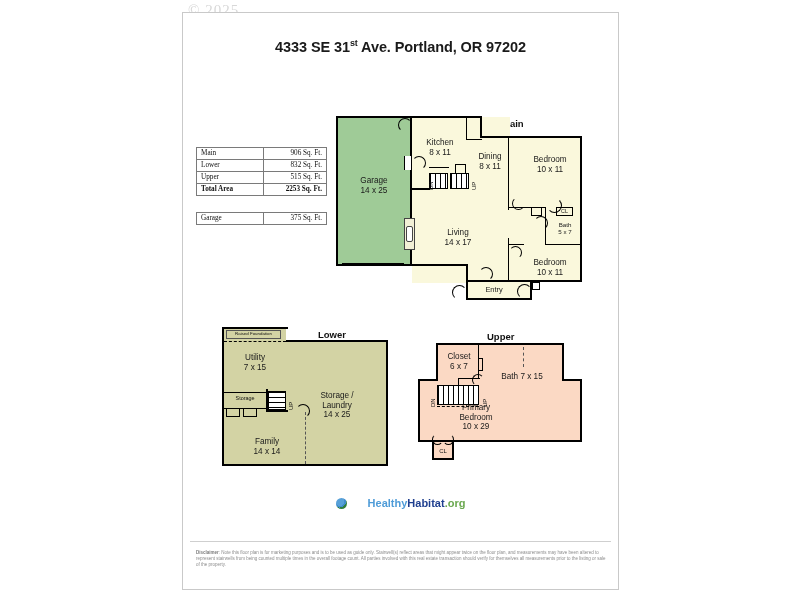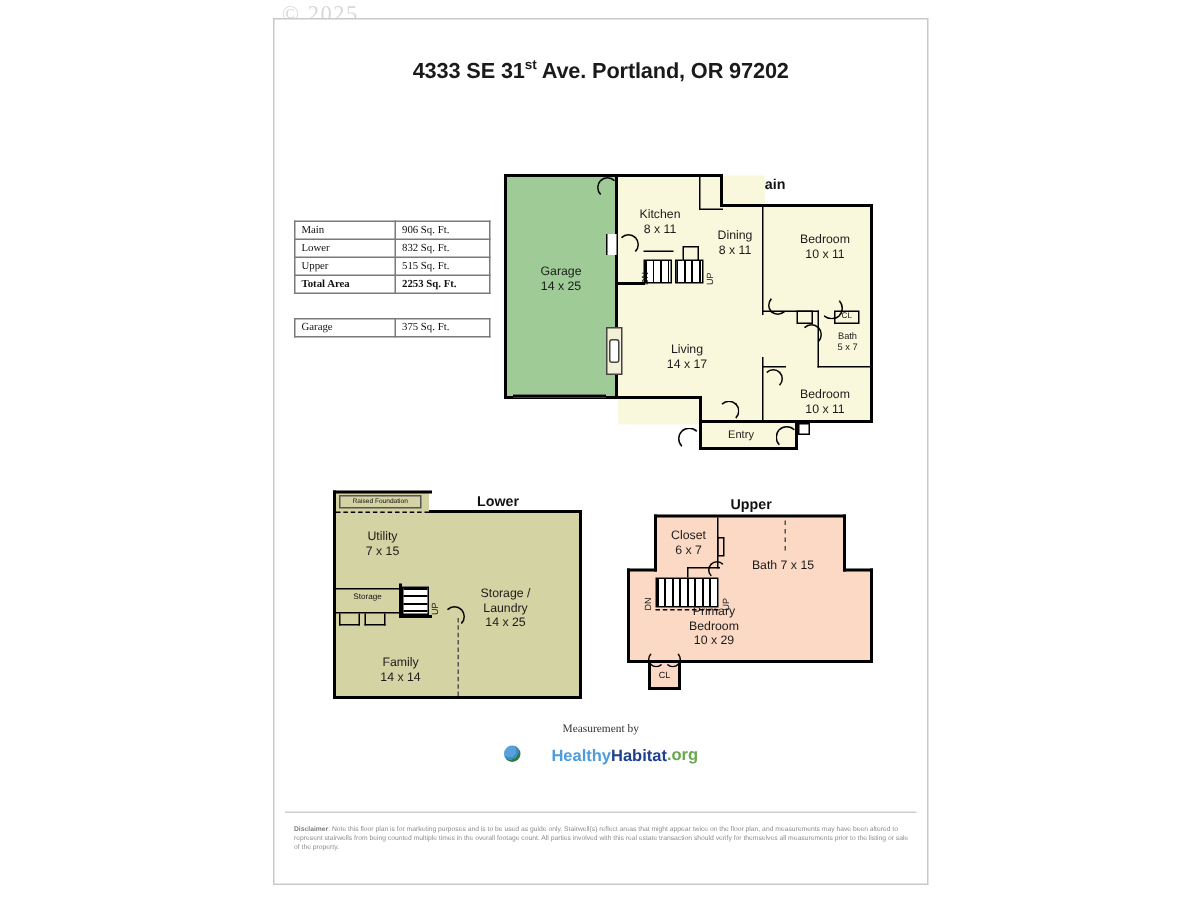--- a/index.html
+++ b/index.html
@@ -60,21 +60,21 @@
     font-size: 7.2px;
     color: #111;
   }
   .area-table td {
     border: 0.6px solid #7a7a7a;
     padding: 1px 4px;
     height: 9px;
     line-height: 9px;
   }
   .area-table td.lbl { width: 58px; text-align: left; }
-  .area-table td.val { width: 54px; }
+  .area-table td.val { width: 54px; text-align: right; }
   .area-table tr.total td { font-weight: bold; }
   #table-main { left: 196px; top: 147px; }
   #table-garage { left: 196px; top: 212px; }
 
   
   .floor-label {
     position: absolute;
     font-size: 9.5px;
     font-weight: bold;
     color: #111;
@@ -433,21 +433,20 @@
   <div class="dotted-top" style="left:437px; top:406px; width:42px;"></div>
   <div class="vtext" style="left:430px; top:407px;">DN</div>
   <div class="vtext" style="left:482px; top:407px;">UP</div>
 
   <div class="boxlabel" style="left:432px; top:443px; width:22px; height:15px; font-size:6px; border:none;">CL</div>
   <div class="door bl" style="left:432px; top:434px; width:11px; height:11px;"></div>
   <div class="door br" style="left:443px; top:434px; width:11px; height:11px;"></div>
   <div class="door tl" style="left:472px; top:374px; width:12px; height:12px;"></div>
   <div class="fill" style="left:478px; top:358px; width:5px; height:13px; border:1px solid #000; box-sizing:border-box;"></div>
 
-  <div class="measure-by">Measurement by</div>
   <div class="logo-wrap">
     <span class="logo-globe"></span><span class="logo-healthy">Healthy</span><span class="logo-habitat">Habitat</span><span class="logo-org">.org</span>
   </div>
 
   <div class="disclaimer-box"></div>
   <div class="disclaimer"><b>Disclaimer</b><span>: Note this floor plan is for marketing purposes and is to be used as guide only.  Stairwell(s) reflect areas that might appear twice on the floor plan, and measurements may have been altered to represent stairwells from being counted multiple times in the overall footage count.  All parties involved with this real estate transaction should verify for themselves all measurements prior to the listing or sale of the property.</span></div>
 
 </div>
 
 </body></html>

